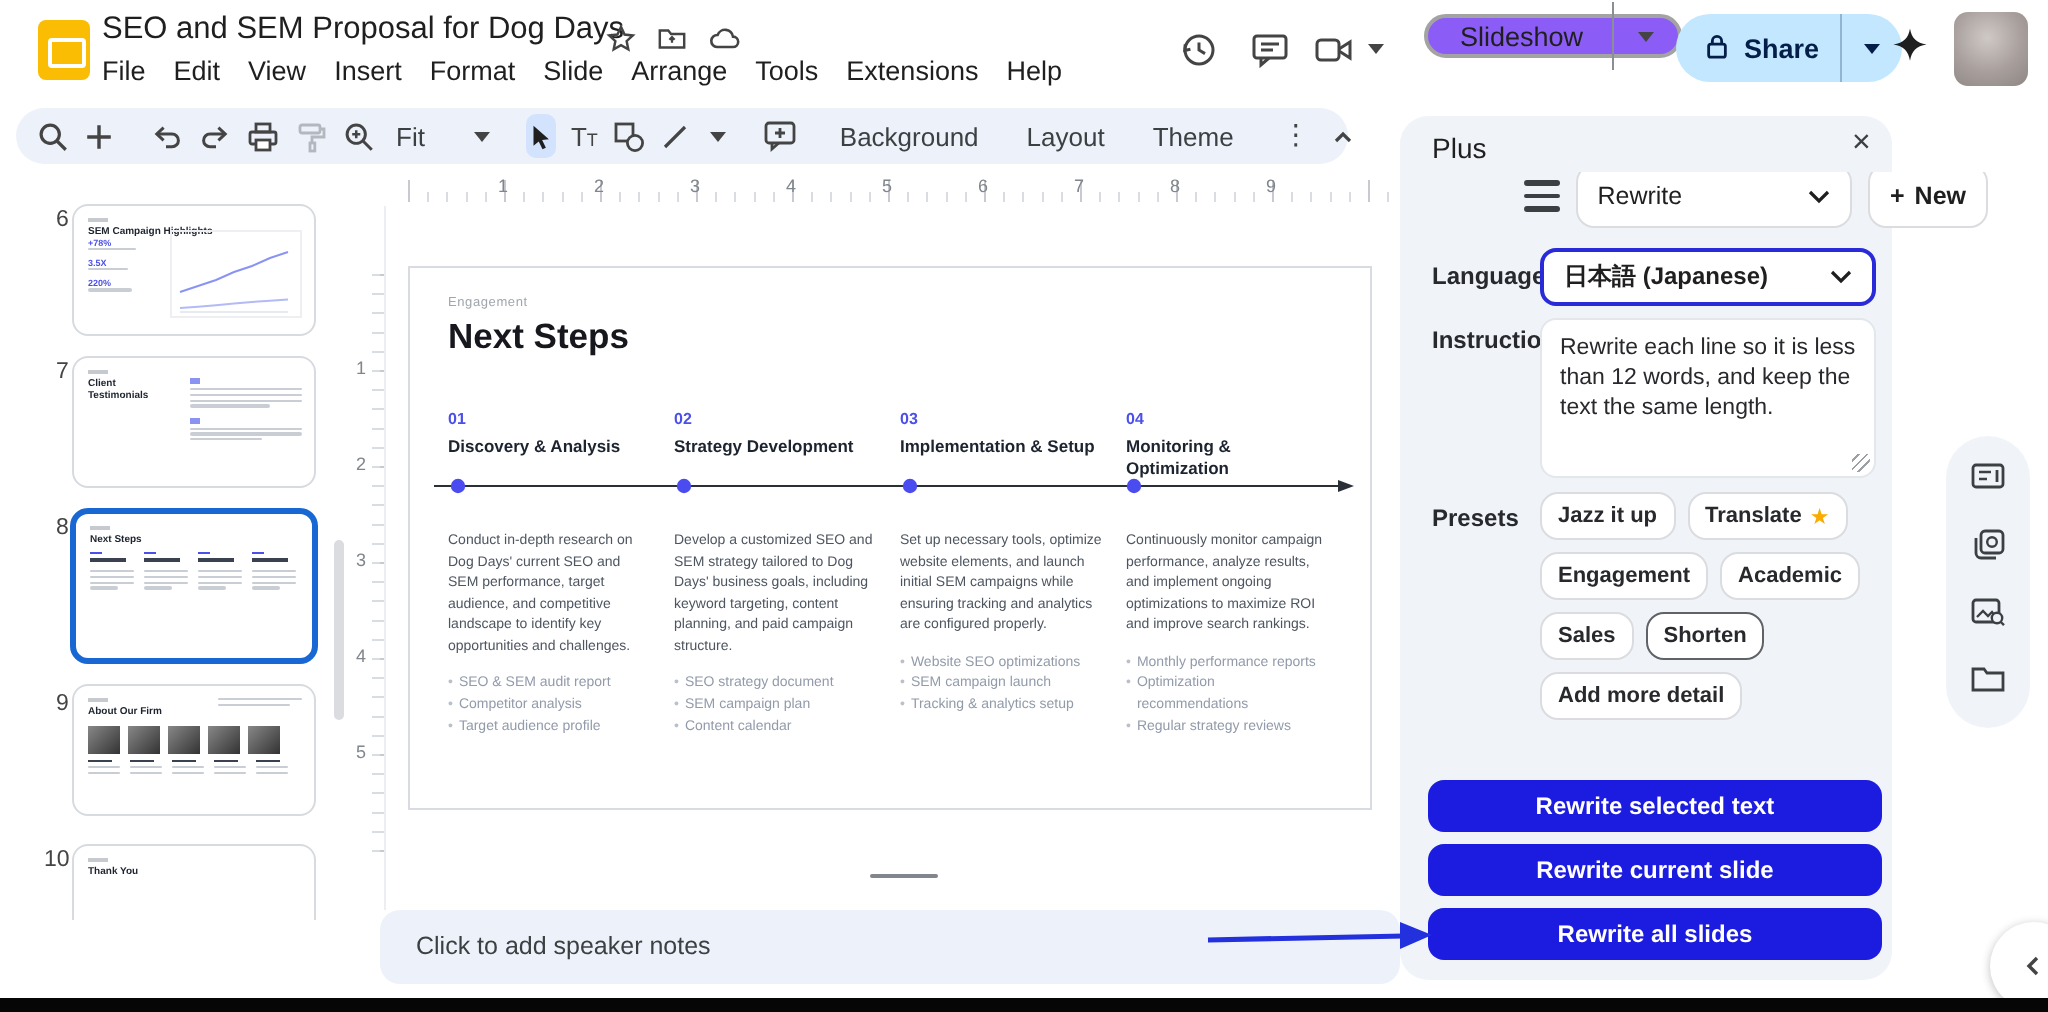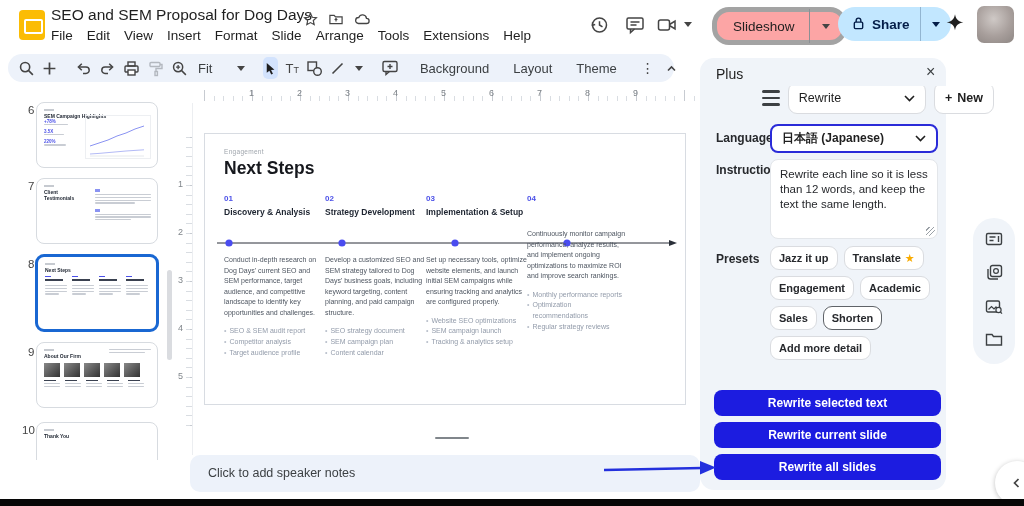--- a/index.html
+++ b/index.html
@@ -11,21 +11,21 @@
   .topbar { position:absolute; left:0; top:0; width:1024px; height:52px; background:#fff; }
   .slides-logo { position:absolute; left:19px; top:10px; width:26px; height:30px; background:#fbbc04; border-radius:4px; }
   .slides-logo::after { content:""; position:absolute; left:5px; top:9px; width:15px; height:11px; border:2.5px solid #fff; border-radius:2px; }
   .doc-title { position:absolute; left:51px; top:6px; font-size:15.5px; color:#1f1f1f; white-space:nowrap; }
   .title-icons { position:absolute; left:303px; top:12px; display:flex; gap:10px; color:#444; }
   .title-icons svg { display:block; }
   .menubar { position:absolute; left:44px; top:26px; display:flex; }
   .menu-item { font-size:13.5px; color:#1f1f1f; padding:2px 7px; border-radius:8px; cursor:default; }
   .tr-icon { position:absolute; top:14px; }
   .caret { width:0; height:0; border-left:4px solid transparent; border-right:4px solid transparent; border-top:5px solid #444; display:inline-block; }
-  .slideshow-pill { position:absolute; left:712px; top:7px; height:38px; border:5px solid #a3a3a3; border-radius:17px; display:flex; align-items:center; background:#fca5a5; }
+  .slideshow-pill { position:absolute; left:712px; top:7px; height:22px; border:2px solid #a3a3a3; border-radius:17px; display:flex; align-items:center; background:#8b5cf6; }
   .slideshow-main { padding:0 14px 0 16px; font-size:13.5px; color:#1f1f1f; }
   .slideshow-caret { border-left:1px solid #8b8f94; height:34px; display:flex; align-items:center; padding:0 12px; border-radius:0 17px 17px 0; }
   .share-pill { position:absolute; left:838px; top:7px; height:34px; background:#c2e7ff; border-radius:17px; display:flex; }
   .share-main { display:flex; align-items:center; gap:7px; padding:0 10px 0 14px; font-size:13.5px; font-weight:bold; color:#041e49; }
   .share-caret { border-left:1px solid rgba(4,30,73,.25); height:34px; display:flex; align-items:center; padding:0 11px; }
   .avatar { position:absolute; left:977px; top:6px; width:37px; height:37px; border-radius:7px;
             background:radial-gradient(circle at 45% 35%, #cfc9c6 0%, #a89f9c 55%, #8d8683 100%); }
 
   
   .toolbar { position:absolute; left:8px; top:54px; width:666px; height:28px; background:#edf2fa; border-radius:14px;
@@ -58,21 +58,21 @@
     background:
       repeating-linear-gradient(to bottom, #c7cbd1 0 1px, transparent 1px 48px) 14px 34px / 2px 290px no-repeat,
       repeating-linear-gradient(to bottom, #d9dde2 0 1px, transparent 1px 9.6px) 10px 34px / 6px 290px no-repeat; }
   .vruler span { position:absolute; left:2px; font-size:9px; color:#80868b; }
   .canvas { position:absolute; left:192px; top:103px; width:508px; height:352px; background:#fff; overflow:hidden; border-left:1px solid #eceef1; }
 
   
   .slide { position:absolute; left:11px; top:30px; width:482px; height:272px; background:#fff; border:1px solid #d8dce2; }
   .eyebrow { position:absolute; left:19px; top:14px; font-size:6.5px; color:#a0a6ad; letter-spacing:.3px; }
   .slide-title { position:absolute; left:19px; top:24px; font-size:17.5px; font-weight:bold; color:#16181d; }
-  .steps { position:absolute; left:19px; top:60px; display:grid; grid-template-columns:repeat(4,101px); column-gap:0; }
+  .steps { position:absolute; left:19px; top:71px; display:grid; grid-template-columns:repeat(4,101px); column-gap:12px; }
   .step-num { font-size:8px; font-weight:bold; color:#4b50e8; height:13px; }
   .step-title { font-size:8.5px; font-weight:bold; color:#1d2430; line-height:1.25; height:26px; }
   .step-body { margin-top:22px; font-size:7px; color:#4d5560; line-height:1.5; }
   .step-bullets { margin-top:8px; list-style:none; }
   .step-bullets li { display:flex; font-size:7px; color:#929baa; line-height:1.55; }
   .step-bullets li::before { content:"•"; color:#b9c0cb; margin-right:3px; }
   .timeline { position:absolute; left:12px; top:104px; width:460px; height:10px; }
   .notes-handle { position:absolute; left:242px; top:334px; width:34px; height:2px; background:#80868b; border-radius:1px; }
 
   
@@ -514,20 +514,21 @@
           <div class="step-title">Implementation &amp; Setup</div>
           <div class="step-body">Set up necessary tools, optimize website elements, and launch initial SEM campaigns while ensuring tracking and analytics are configured properly.</div>
           <ul class="step-bullets">
             <li>Website SEO optimizations</li>
             <li>SEM campaign launch</li>
             <li>Tracking &amp; analytics setup</li>
           </ul>
         </div>
         <div>
           <div class="step-num">04</div>
+          <div class="step-title">Monitoring &amp; Optimization</div>
           <div class="step-body">Continuously monitor campaign performance, analyze results, and implement ongoing optimizations to maximize ROI and improve search rankings.</div>
           <ul class="step-bullets">
             <li>Monthly performance reports</li>
             <li>Optimization recommendations</li>
             <li>Regular strategy reviews</li>
           </ul>
         </div>
       </div>
     </div>
     <div class="notes-handle"></div>

